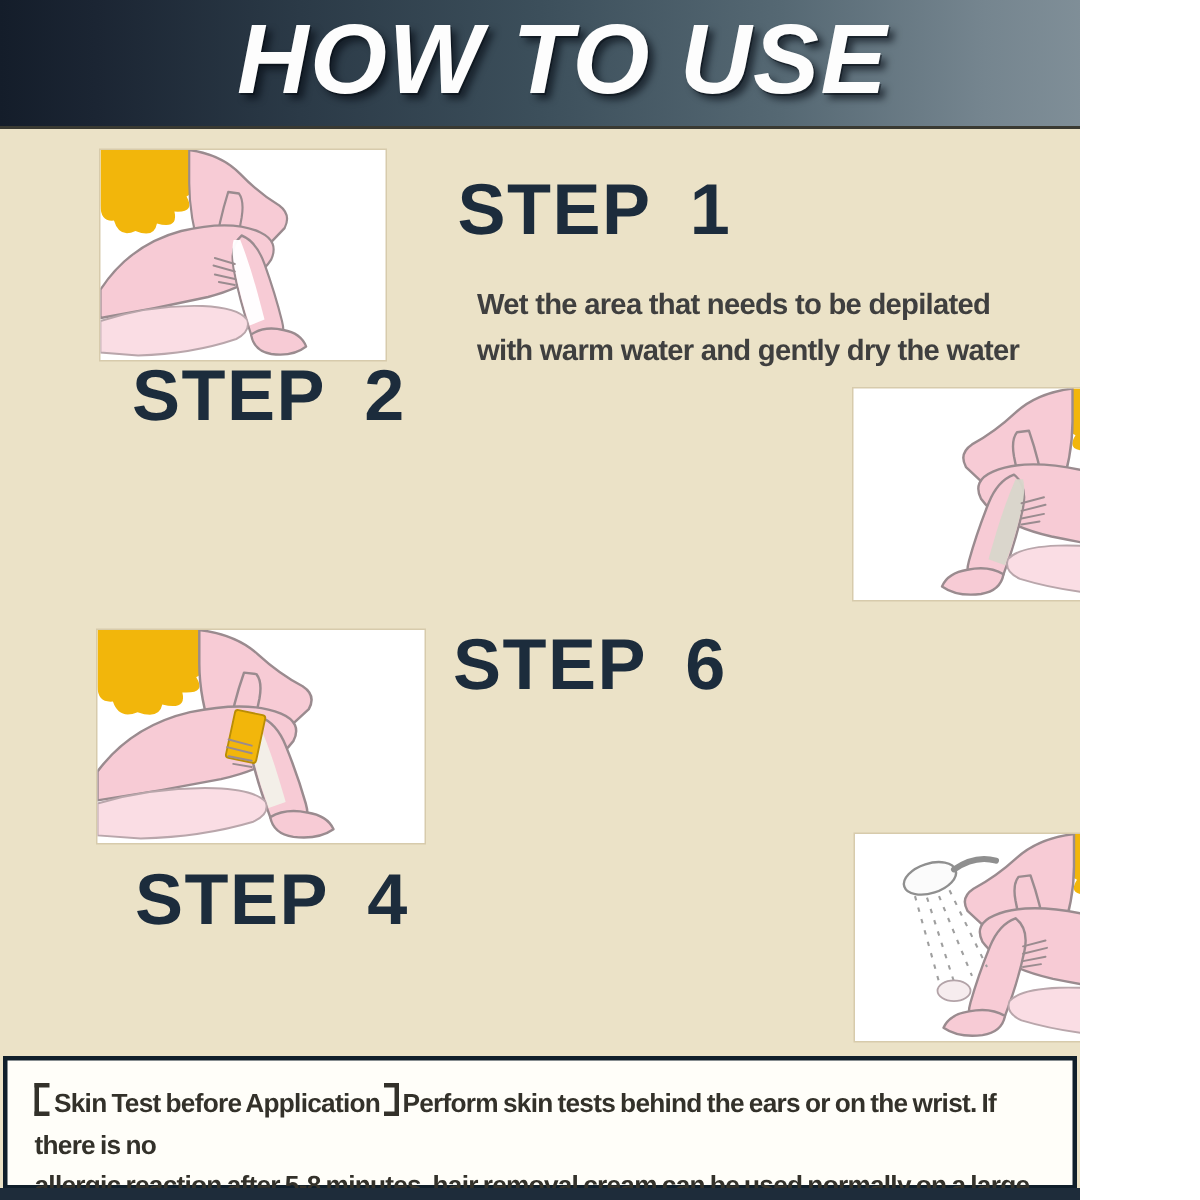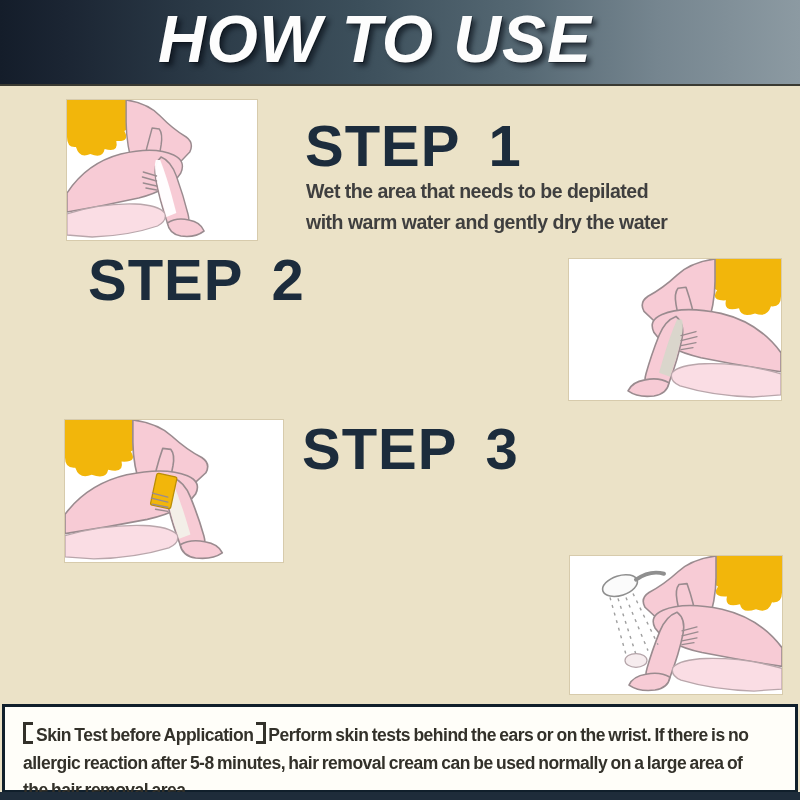--- a/index.html
+++ b/index.html
@@ -1,42 +1,42 @@
 <!DOCTYPE html>
 <html><head>
 <meta charset="utf-8">
 <style>
   html,body{margin:0;padding:0;}
   .page{
-    position:relative;width:800px;height:800px;overflow:hidden;
+    position:relative;width:720px;height:800px;overflow:hidden;
     background:#ebe2c7;
     font-family:"Liberation Sans",sans-serif;
   }
   
   .banner{
     position:absolute;left:0;top:0;width:800px;height:84px;
     background:linear-gradient(90deg,#141d2a 0%,#1b2533 8%,#2b3a47 25%,#3c4f5b 45%,#556873 65%,#75858f 82%,#8c9aa2 100%);
     display:flex;align-items:center;justify-content:center;
     border-bottom:2px solid #3a3a32;
   }
   .banner h1{
     margin:0;padding:0 50px 6px 0;
     font-style:italic;font-weight:bold;font-size:66px;letter-spacing:1px;
     color:#fdfdfd;
     text-shadow:4px 4px 5px rgba(5,10,18,.6),1px 1px 0 rgba(5,10,18,.45);
   }
   
   .step-heading{
     position:absolute;
-    font-size:58px;font-weight:bold;letter-spacing:1px;word-spacing:12px;
+    font-size:48px;font-weight:bold;letter-spacing:1px;word-spacing:12px;
     color:#1c2c3c;line-height:1.05;
     font-family:"Liberation Sans",sans-serif;
   }
   .step-text{
-    position:absolute;margin:0;
+    position:absolute;margin:12px;
     font-size:19.5px;font-weight:bold;letter-spacing:-0.5px;
     line-height:31px;color:#3f3f3f;white-space:pre-line;
     font-family:"Liberation Sans",sans-serif;
   }
   
   .illus{
     position:absolute;margin:0;background:#ffffff;
     box-shadow:0 0 0 1px rgba(190,175,140,.45);
   }
   .illus svg{display:block;width:100%;height:100%;}
@@ -99,21 +99,21 @@
             <path d="M88 88 l12 2"></path>
         </g>
       </g>
     </svg>
   </figure>
 
   <div class="step-heading" style="left:305px;top:116px">STEP 1</div>
   <p class="step-text" style="left:306px;top:176px;width:470px">Wet the area that needs to be depilated
 with warm water and gently dry the water</p>
 
-  <div class="step-heading" style="left:88px;top:250px">STEP 2</div>
+  <div class="step-heading" style="left:88px;top:240px">STEP 2</div>
 
   <figure class="illus" style="left:569px;top:259px;width:212px;height:141px">
     <svg viewBox="0 0 212 140" preserveAspectRatio="none">
       <g transform="translate(212 0) scale(-1 1)">
         <path class="hair" d="M0 0 H66 Q78 7 67 16 Q78 24 64 31 Q71 42 55 41 Q58 53 42 49 Q40 59 26 54 Q14 59 10 47 Q0 48 0 37 Z"></path>
         <path class="skin" d="M66 0 Q90 3 104 16 Q118 29 133 37 Q142 43 137 52 L121 67 Q102 57 89 63 L75 71 Q66 45 66 22 Z"></path>
         <path class="skin" d="M95 28 Q88 48 85 68 Q84 78 88 84 L103 80 Q101 62 105 45 Q107 34 103 29 Z"></path>
         <path class="skin" d="M0 93 Q22 63 60 54 Q98 46 119 55 Q133 61 127 73 Q115 90 80 98 Q40 106 0 112 Z"></path>
         <path class="skin" d="M105 57 Q116 61 122 76 Q130 96 135 114 Q139 128 128 132 Q117 135 112 123 Q103 99 99 79 Q96 64 105 57 Z"></path>
         <path class="skin" d="M112 123 Q114 134 127 136 Q143 138 153 131 Q149 122 136 120 Q122 117 112 123 Z"></path>
@@ -144,22 +144,23 @@
         <g class="fingers">
           <path d="M85 72 l15 4"></path>
             <path d="M84 77 l16 4"></path>
             <path d="M85 83 l15 3"></path>
             <path d="M88 88 l12 2"></path>
         </g>
       </g>
     </svg>
   </figure>
 
-  <div class="step-heading" style="left:302px;top:419px">STEP 3</div>
+  <div class="step-heading" style="left:302px;top:419px">STEP 6</div>
 
+  <div class="step-heading" style="left:90px;top:576px">STEP 4</div>
 
   <figure class="illus" style="left:570px;top:556px;width:212px;height:138px">
     <svg viewBox="0 0 212 140" preserveAspectRatio="none">
       <g transform="translate(212 0) scale(-1 1)">
         <path class="hair" d="M0 0 H66 Q78 7 67 16 Q78 24 64 31 Q71 42 55 41 Q58 53 42 49 Q40 59 26 54 Q14 59 10 47 Q0 48 0 37 Z"></path>
         <path class="skin" d="M66 0 Q90 3 104 16 Q118 29 133 37 Q142 43 137 52 L121 67 Q102 57 89 63 L75 71 Q66 45 66 22 Z"></path>
         <path class="skin" d="M95 28 Q88 48 85 68 Q84 78 88 84 L103 80 Q101 62 105 45 Q107 34 103 29 Z"></path>
         <path class="skin" d="M0 93 Q22 63 60 54 Q98 46 119 55 Q133 61 127 73 Q115 90 80 98 Q40 106 0 112 Z"></path>
         <path class="skin" d="M105 57 Q116 61 122 76 Q130 96 135 114 Q139 128 128 132 Q117 135 112 123 Q103 99 99 79 Q96 64 105 57 Z"></path>
         <path class="skin" d="M112 123 Q114 134 127 136 Q143 138 153 131 Q149 122 136 120 Q122 117 112 123 Z"></path>

